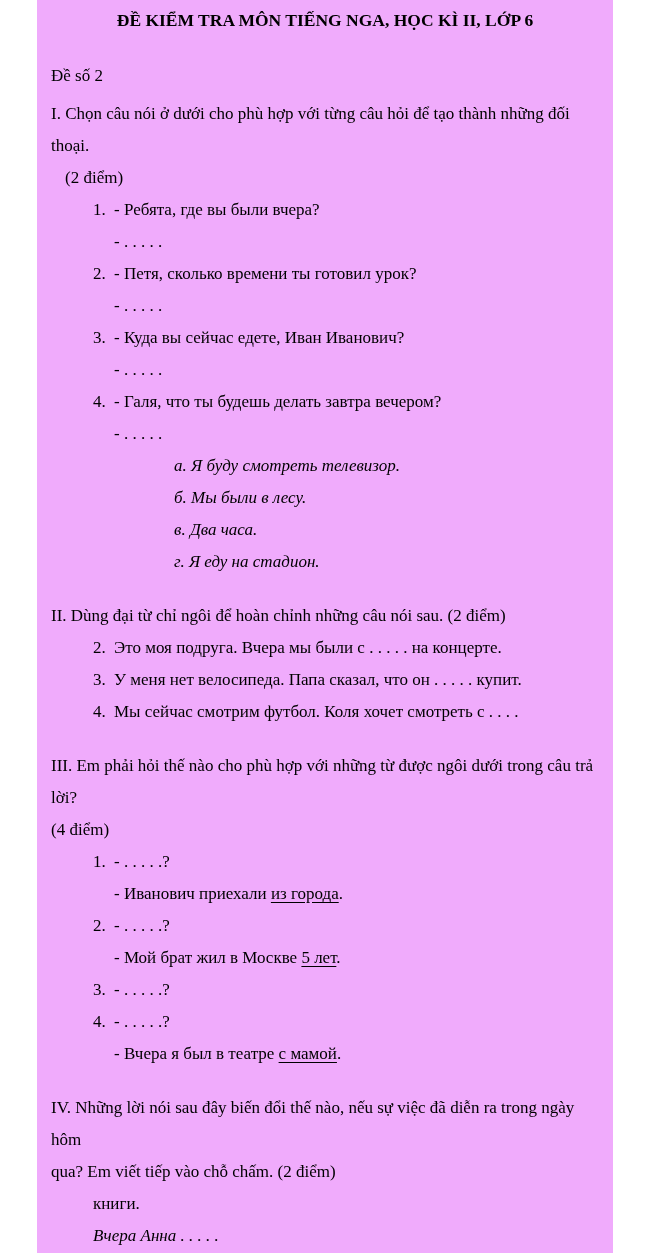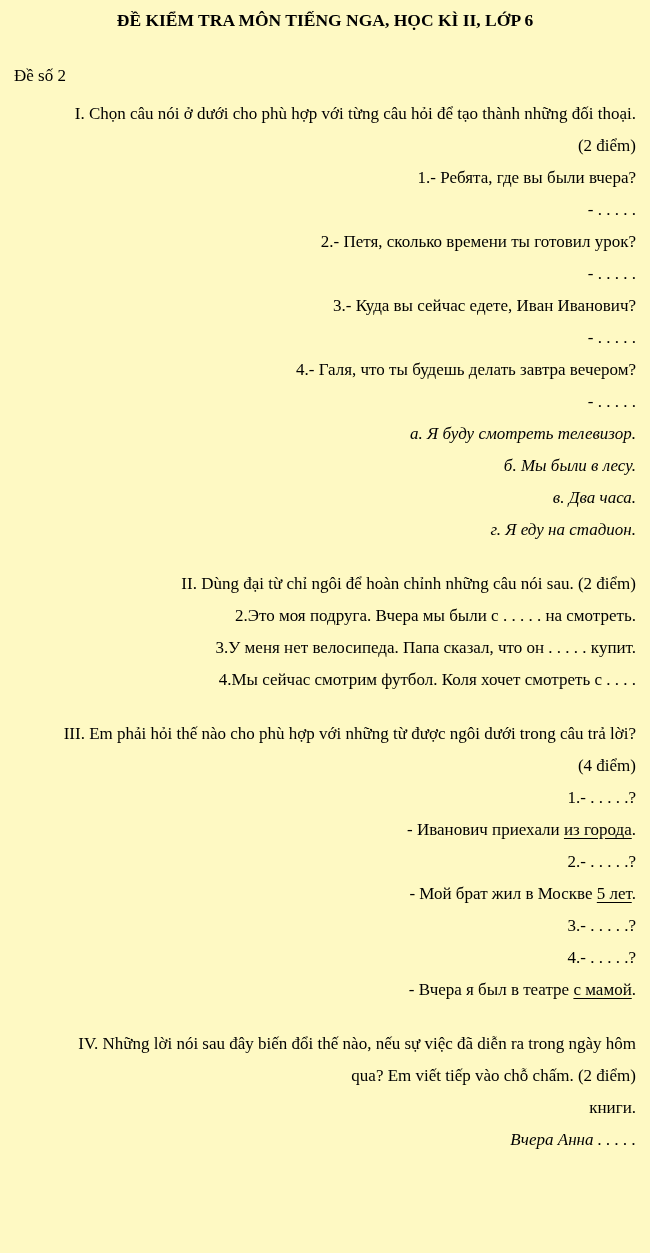--- a/index.html
+++ b/index.html
@@ -2,44 +2,44 @@
 <html><head>
 <meta charset="utf-8">
 <style>
   html, body {
     margin: 0;
     padding: 0;
     background: #ffffff;
   }
   .page {
     position: relative;
-    width: 650px;
+    width: 576px;
     height: 1253px;
     margin: 0 auto;
-    background: #fef9c3;
+    background: #f0abfc;
     color: #000000;
     font-family: "Liberation Serif", "DejaVu Serif", serif;
     font-size: 17px;
     box-sizing: border-box;
     padding: 8px 14px 2px 14px;
     overflow: hidden;
   }
   .title {
     font-size: 17.5px;
     font-weight: bold;
     text-align: center;
     line-height: 24px;
     margin: 0;
   }
   .examno {
     font-weight: normal;
     line-height: 24px;
     margin-top: 32px;
   }
-  .sec { margin-top: 22px; text-align: right; }
+  .sec { margin-top: 22px; }
   .sec.first { margin-top: 10px; }
   .ln { line-height: 32px; }
   .sec-heading { line-height: 32px; }
   .points { padding-left: 14px; }
   .qitem { padding-left: 42px; }
   .num { display: inline-block; width: 21px; }
   .ans { padding-left: 63px; }
   .opt { padding-left: 123px; font-style: italic; }
   .passage { padding-left: 42px; }
   .cont { padding-left: 42px; font-style: italic; }
@@ -80,21 +80,21 @@
     <div class="ln opt">а. Я буду смотреть телевизор.</div>
     <div class="ln opt">б. Мы были в лесу.</div>
     <div class="ln opt">в. Два часа.</div>
     <div class="ln opt">г. Я еду на стадион.</div>
   </div>
 
   <div class="sec">
     <div class="sec-heading">II. Dùng đại từ chỉ ngôi để hoàn chỉnh những câu nói sau. (2 điểm)</div>
 
     <div class="ln qitem">
-      <span class="num">2.</span><span>Это моя подруга. Вчера мы были с . . . . . на смотреть.</span>
+      <span class="num">2.</span><span>Это моя подруга. Вчера мы были с . . . . . на концерте.</span>
     </div>
     <div class="ln qitem">
       <span class="num">3.</span><span>У меня нет велосипеда. Папа сказал, что он . . . . . купит.</span>
     </div>
     <div class="ln qitem">
       <span class="num">4.</span><span>Мы сейчас смотрим футбол. Коля хочет смотреть с . . . .</span>
     </div>
   </div>
 
   <div class="sec">

